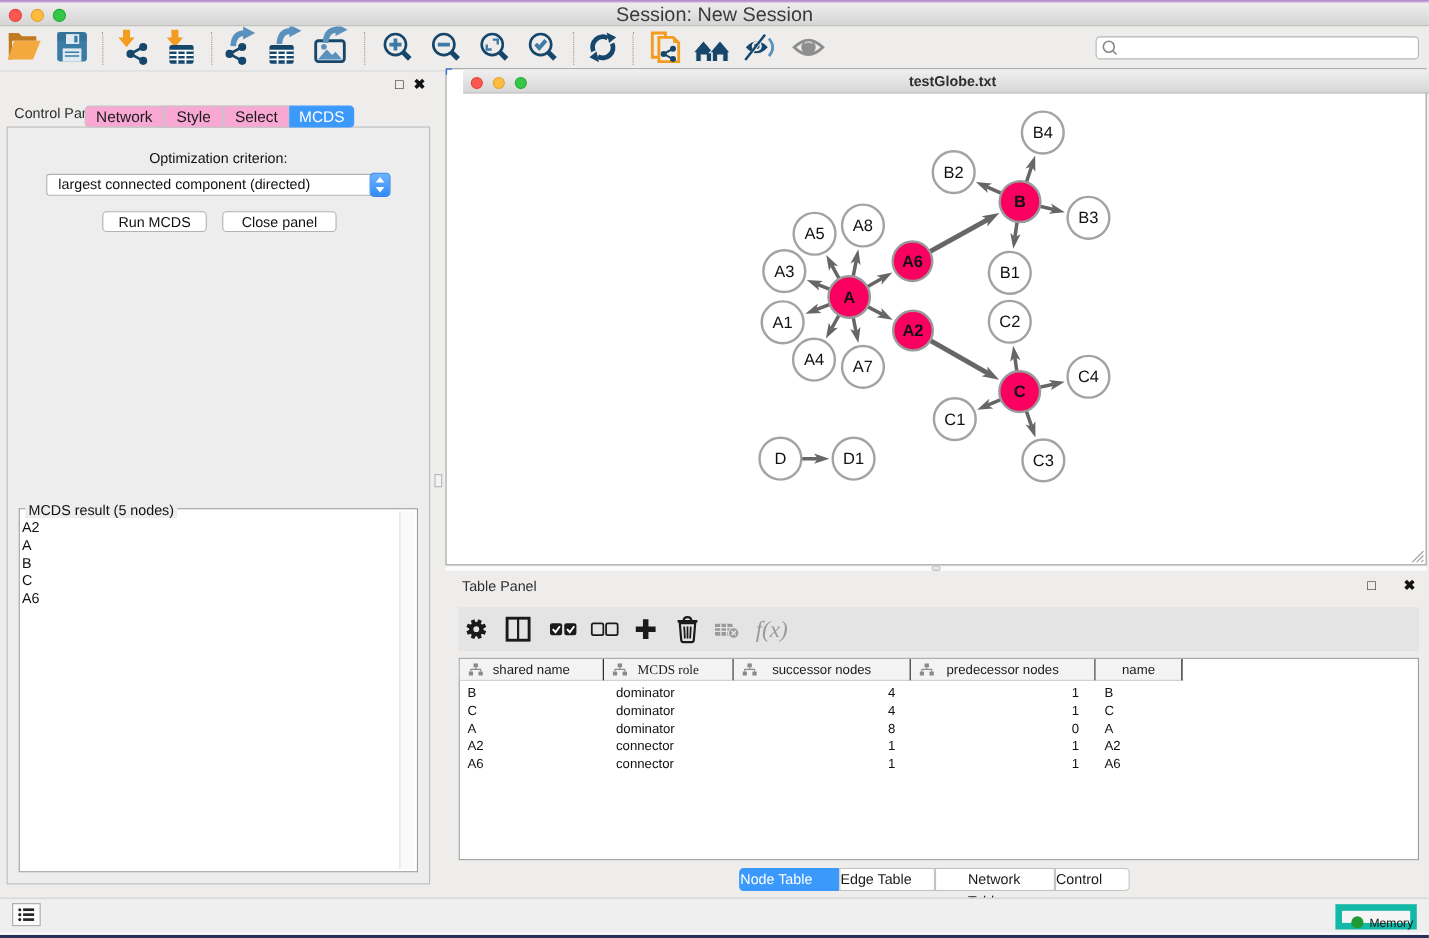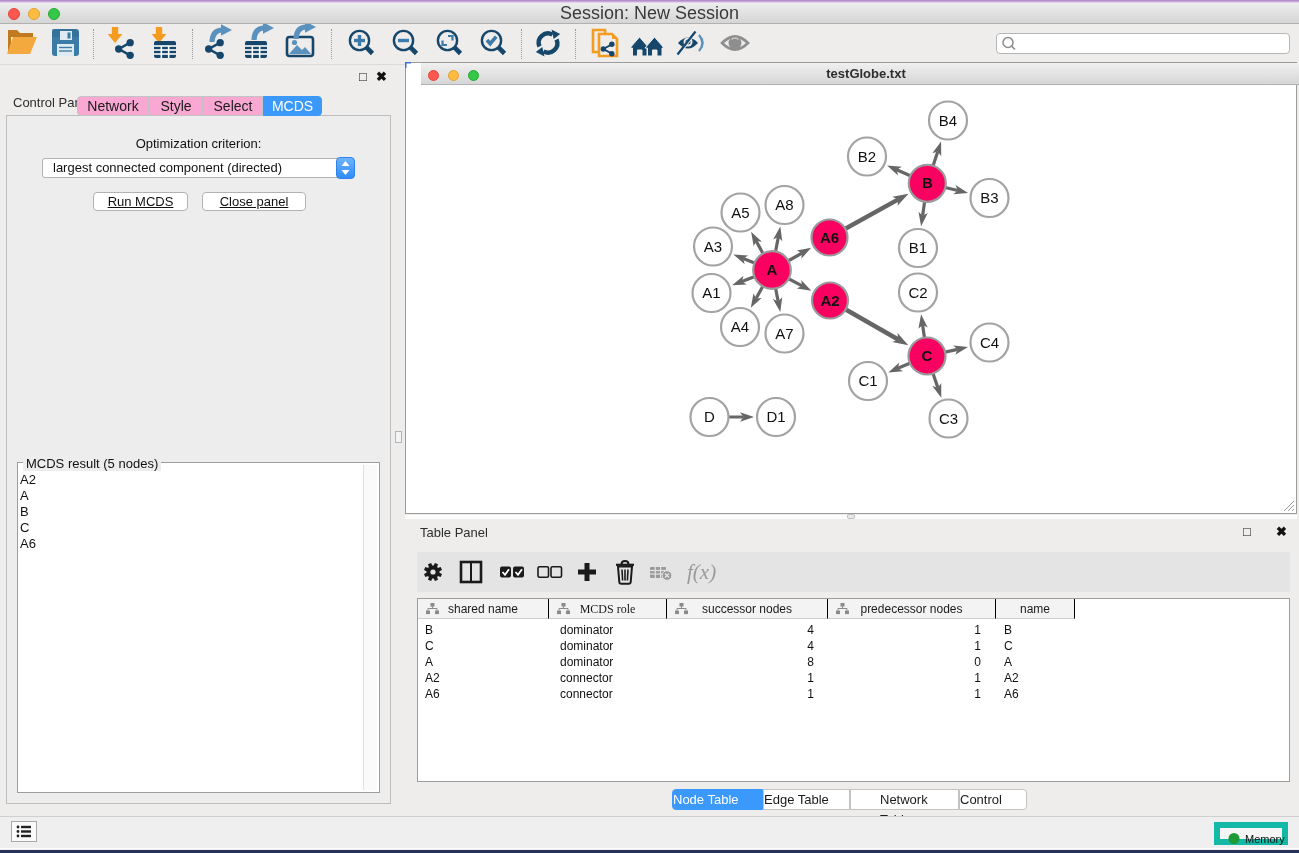--- a/index.html
+++ b/index.html
@@ -31,21 +31,21 @@
 .tab.sel { background:#3b99fc; color:#fff; border-color:#3b99fc; }
 #cp-body { left:6px; top:115px; width:385px; height:689px; background:#ededed;
   border:1px solid #bdbdbd; }
 #opt-label { left:0; top:136px; width:397px; text-align:center; font-size:13px; color:#111; }
 #cp-select { left:42px; top:158px; width:312px; height:20px; background:#fff;
   border:1px solid #b2b2b2; border-radius:3px; font-size:13px; color:#111; line-height:18px;
   padding-left:10px; }
 #cp-spin { left:336px; top:157px; width:19px; height:22px; background:linear-gradient(#6db3fc,#2f8cfb);
   border-radius:4px; border:1px solid #2f80e8; }
 .btn { position:absolute; top:192px; height:19px; background:#fff; border:1px solid #b2b2b2;
-  border-radius:4px; font-size:13px; color:#111; text-align:center; line-height:17px;text-decoration:underline; }
+  border-radius:4px; font-size:13px; color:#111; text-align:center; line-height:17px; }
 #fieldset { left:17px; top:462px; width:363px; height:331px; border:1px solid #9d9d9d; background:#fff; }
 #fs-legend { left:23px; top:456px; background:#ededed; font-size:13px; color:#111; padding:0 3px; }
 #fs-list { left:20px; top:472px; font-size:13px; color:#111; line-height:16px; }
 #fs-scroll { left:363px; top:465px; width:14px; height:325px; background:#fafafa; border-left:1px solid #e0e0e0; }
 
 
 #netwin { left:405px; top:62px; width:892px; height:452px; background:#fff;
   border:1px solid #9b9b9b; }
 #net-titlebar { position:absolute; left:15px; top:0; width:100%; height:22px;
   background:linear-gradient(#f0f0f0,#d6d6d6); border-bottom:1px solid #b3b3b3; }

